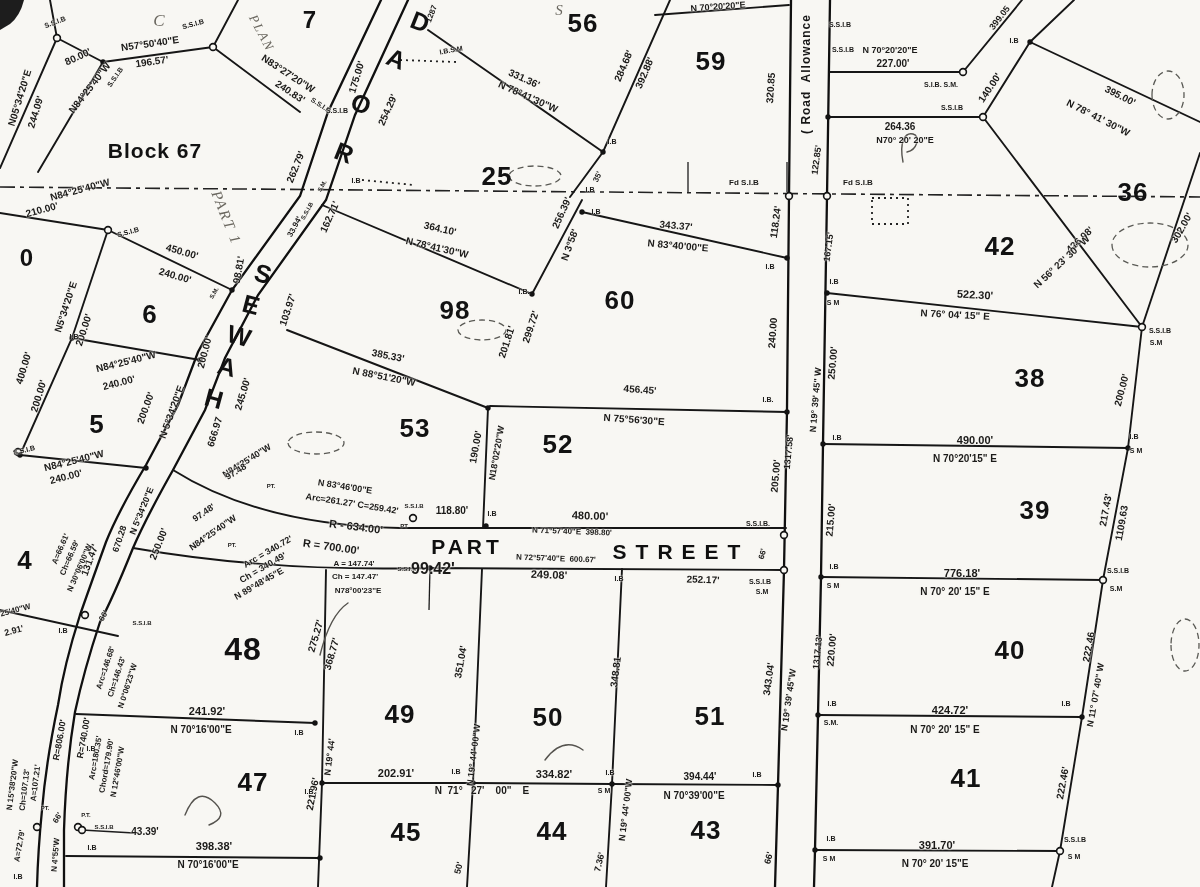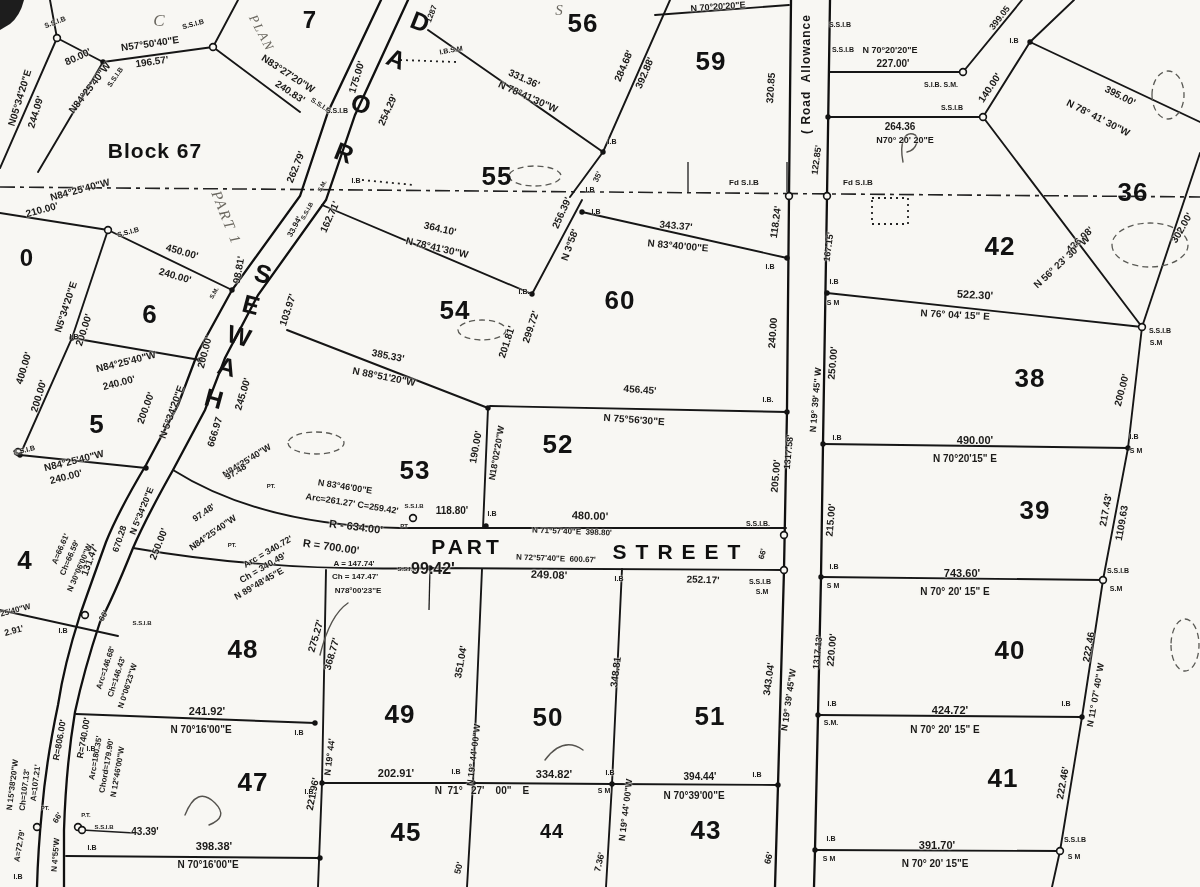--- a/index.html
+++ b/index.html
@@ -345,21 +345,21 @@
       <span class="lbl" style="left: 70px; top: 558px; font-size: 8px; transform: translate(-50%, -50%) rotate(-67deg);">Ch=66.59'</span>
       <span class="lbl" style="left: 80px; top: 568px; font-size: 8px; transform: translate(-50%, -50%) rotate(-67deg);">N 30°06'00"W</span>
       <span class="lbl" style="left: 159px; top: 544px; font-size: 10px; transform: translate(-50%, -50%) rotate(-68deg);">250.00'</span>
       <span class="lbl" style="left: 142px; top: 511px; font-size: 9px; transform: translate(-50%, -50%) rotate(-68deg);">N 5°34'20"E</span>
       <span class="lbl" style="left: 120px; top: 539px; font-size: 9px; transform: translate(-50%, -50%) rotate(-72deg);">670.28</span>
       <span class="lbl" style="left: 142px; top: 623px; font-size: 6px; transform: translate(-50%, -50%) rotate(0deg);">S.S.I.B</span>
       <span class="lbl" style="left: 975px; top: 295px; font-size: 11px; transform: translate(-50%, -50%) rotate(3deg);">522.30'</span>
       <span class="lbl" style="left: 955px; top: 315px; font-size: 10px; transform: translate(-50%, -50%) rotate(3deg);">N 76° 04' 15" E</span>
       <span class="lbl" style="left: 975px; top: 440px; font-size: 11px; transform: translate(-50%, -50%) rotate(0deg);">490.00'</span>
       <span class="lbl" style="left: 965px; top: 459px; font-size: 10px; transform: translate(-50%, -50%) rotate(0deg);">N 70°20'15" E</span>
-      <span class="lbl" style="left: 962px; top: 573px; font-size: 11px; transform: translate(-50%, -50%) rotate(0deg);">743.60'</span>
+      <span class="lbl" style="left: 962px; top: 573px; font-size: 11px; transform: translate(-50%, -50%) rotate(0deg);">776.18'</span>
       <span class="lbl" style="left: 955px; top: 592px; font-size: 10px; transform: translate(-50%, -50%) rotate(0deg);">N 70° 20' 15" E</span>
       <span class="lbl" style="left: 950px; top: 710px; font-size: 11px; transform: translate(-50%, -50%) rotate(0deg);">424.72'</span>
       <span class="lbl" style="left: 945px; top: 730px; font-size: 10px; transform: translate(-50%, -50%) rotate(0deg);">N 70° 20' 15" E</span>
       <span class="lbl" style="left: 937px; top: 845px; font-size: 11px; transform: translate(-50%, -50%) rotate(0deg);">391.70'</span>
       <span class="lbl" style="left: 935px; top: 864px; font-size: 10px; transform: translate(-50%, -50%) rotate(0deg);">N 70° 20' 15"E</span>
       <span class="lbl" style="left: 1122px; top: 390px; font-size: 10px; transform: translate(-50%, -50%) rotate(-75deg);">200.00'</span>
       <span class="lbl" style="left: 1106px; top: 510px; font-size: 10px; transform: translate(-50%, -50%) rotate(-80deg);">217.43'</span>
       <span class="lbl" style="left: 1122px; top: 523px; font-size: 10px; transform: translate(-50%, -50%) rotate(-80deg);">1109.63</span>
       <span class="lbl" style="left: 1089px; top: 647px; font-size: 10px; transform: translate(-50%, -50%) rotate(-80deg);">222.46</span>
       <span class="lbl" style="left: 1096px; top: 695px; font-size: 9px; transform: translate(-50%, -50%) rotate(-80deg);">N 11° 07' 40" W</span>
@@ -381,41 +381,41 @@
       <span class="lbl" style="left: 831px; top: 838px; font-size: 7px; transform: translate(-50%, -50%) rotate(0deg);">I.B</span>
       <span class="lbl" style="left: 829px; top: 858px; font-size: 7px; transform: translate(-50%, -50%) rotate(0deg);">S M</span>
       <span class="lbl" style="left: 1075px; top: 839px; font-size: 7px; transform: translate(-50%, -50%) rotate(0deg);">S.S.I.B</span>
       <span class="lbl" style="left: 1074px; top: 856px; font-size: 7px; transform: translate(-50%, -50%) rotate(0deg);">S M</span>
       <span class="lot" style="left: 155px; top: 150px; font-size: 21px; transform: translate(-50%, -50%) rotate(0deg);">Block 67</span>
       <span class="lot" style="left: 310px; top: 20px; font-size: 24px; transform: translate(-50%, -50%) rotate(0deg);">7</span>
       <span class="lot" style="left: 583px; top: 23px; font-size: 26px; transform: translate(-50%, -50%) rotate(0deg);">56</span>
       <span class="lot" style="left: 711px; top: 61px; font-size: 26px; transform: translate(-50%, -50%) rotate(0deg);">59</span>
       <span class="lot" style="left: 27px; top: 258px; font-size: 24px; transform: translate(-50%, -50%) rotate(0deg);">0</span>
       <span class="lot" style="left: 150px; top: 314px; font-size: 26px; transform: translate(-50%, -50%) rotate(0deg);">6</span>
-      <span class="lot" style="left: 497px; top: 176px; font-size: 26px; transform: translate(-50%, -50%) rotate(0deg);">55</span>
-      <span class="lot" style="left: 455px; top: 310px; font-size: 26px; transform: translate(-50%, -50%) rotate(0deg);">54</span>
+      <span class="lot" style="left: 497px; top: 176px; font-size: 26px; transform: translate(-50%, -50%) rotate(0deg);">25</span>
+      <span class="lot" style="left: 455px; top: 310px; font-size: 26px; transform: translate(-50%, -50%) rotate(0deg);">98</span>
       <span class="lot" style="left: 620px; top: 300px; font-size: 26px; transform: translate(-50%, -50%) rotate(0deg);">60</span>
       <span class="lot" style="left: 97px; top: 424px; font-size: 26px; transform: translate(-50%, -50%) rotate(0deg);">5</span>
-      <span class="lot" style="left: 415px; top: 428px; font-size: 26px; transform: translate(-50%, -50%) rotate(0deg); margin-top: 42px;">53</span>
+      <span class="lot" style="left: 415px; top: 428px; font-size: 26px; transform: translate(-50%, -50%) rotate(0deg);">53</span>
       <span class="lot" style="left: 558px; top: 444px; font-size: 26px; transform: translate(-50%, -50%) rotate(0deg);">52</span>
       <span class="lot" style="left: 25px; top: 560px; font-size: 26px; transform: translate(-50%, -50%) rotate(0deg);">4</span>
-      <span class="lot" style="left: 243px; top: 649px; font-size: 26px; transform: translate(-50%, -50%) rotate(0deg);">48</span>
+      <span class="lot" style="left: 243px; top: 649px; font-size: 32px; transform: translate(-50%, -50%) rotate(0deg);">48</span>
       <span class="lot" style="left: 400px; top: 714px; font-size: 26px; transform: translate(-50%, -50%) rotate(0deg);">49</span>
       <span class="lot" style="left: 548px; top: 717px; font-size: 26px; transform: translate(-50%, -50%) rotate(0deg);">50</span>
       <span class="lot" style="left: 710px; top: 716px; font-size: 26px; transform: translate(-50%, -50%) rotate(0deg);">51</span>
       <span class="lot" style="left: 253px; top: 782px; font-size: 26px; transform: translate(-50%, -50%) rotate(0deg);">47</span>
       <span class="lot" style="left: 406px; top: 832px; font-size: 26px; transform: translate(-50%, -50%) rotate(0deg);">45</span>
-      <span class="lot" style="left: 552px; top: 831px; font-size: 20px; transform: translate(-50%, -50%) rotate(0deg);">44</span>
+      <span class="lot" style="left: 552px; top: 831px; font-size: 26px; transform: translate(-50%, -50%) rotate(0deg);">44</span>
       <span class="lot" style="left: 706px; top: 830px; font-size: 26px; transform: translate(-50%, -50%) rotate(0deg);">43</span>
       <span class="lot" style="left: 1133px; top: 192px; font-size: 26px; transform: translate(-50%, -50%) rotate(0deg);">36</span>
       <span class="lot" style="left: 1000px; top: 246px; font-size: 26px; transform: translate(-50%, -50%) rotate(0deg);">42</span>
       <span class="lot" style="left: 1030px; top: 378px; font-size: 26px; transform: translate(-50%, -50%) rotate(0deg);">38</span>
       <span class="lot" style="left: 1035px; top: 510px; font-size: 26px; transform: translate(-50%, -50%) rotate(0deg);">39</span>
       <span class="lot" style="left: 1010px; top: 650px; font-size: 26px; transform: translate(-50%, -50%) rotate(0deg);">40</span>
-      <span class="lot" style="left: 1003px; top: 778px; font-size: 26px; transform: translate(-50%, -50%) rotate(0deg);">41</span>
+      <span class="lot" style="left: 966px; top: 778px; font-size: 26px; transform: translate(-50%, -50%) rotate(0deg);">41</span>
       <span class="lightlbl" style="left: 262px; top: 33px; font-size: 13px; transform: translate(-50%, -50%) rotate(62deg);">PLAN</span>
       <span class="lightlbl" style="left: 226px; top: 218px; font-size: 15px; transform: translate(-50%, -50%) rotate(68deg);">PART 1</span>
       <span class="lightlbl" style="left: 160px; top: 20px; font-size: 17px; transform: translate(-50%, -50%) rotate(0deg);">C</span>
       <span class="lightlbl" style="left: 560px; top: 10px; font-size: 15px; transform: translate(-50%, -50%) rotate(0deg);">S</span>
       <span class="street-letter" style="left: 214px; top: 399px; font-size: 25px; transform: translate(-50%, -50%) rotate(15deg);">H</span>
       <span class="street-letter" style="left: 227px; top: 367px; font-size: 25px; transform: translate(-50%, -50%) rotate(15deg);">A</span>
       <span class="street-letter" style="left: 239px; top: 336px; font-size: 25px; transform: translate(-50%, -50%) rotate(15deg);">W</span>
       <span class="street-letter" style="left: 251px; top: 305px; font-size: 25px; transform: translate(-50%, -50%) rotate(15deg);">E</span>
       <span class="street-letter" style="left: 263px; top: 274px; font-size: 25px; transform: translate(-50%, -50%) rotate(15deg);">S</span>
       <span class="street-letter" style="left: 344px; top: 153px; font-size: 25px; transform: translate(-50%, -50%) rotate(22deg);">R</span>

